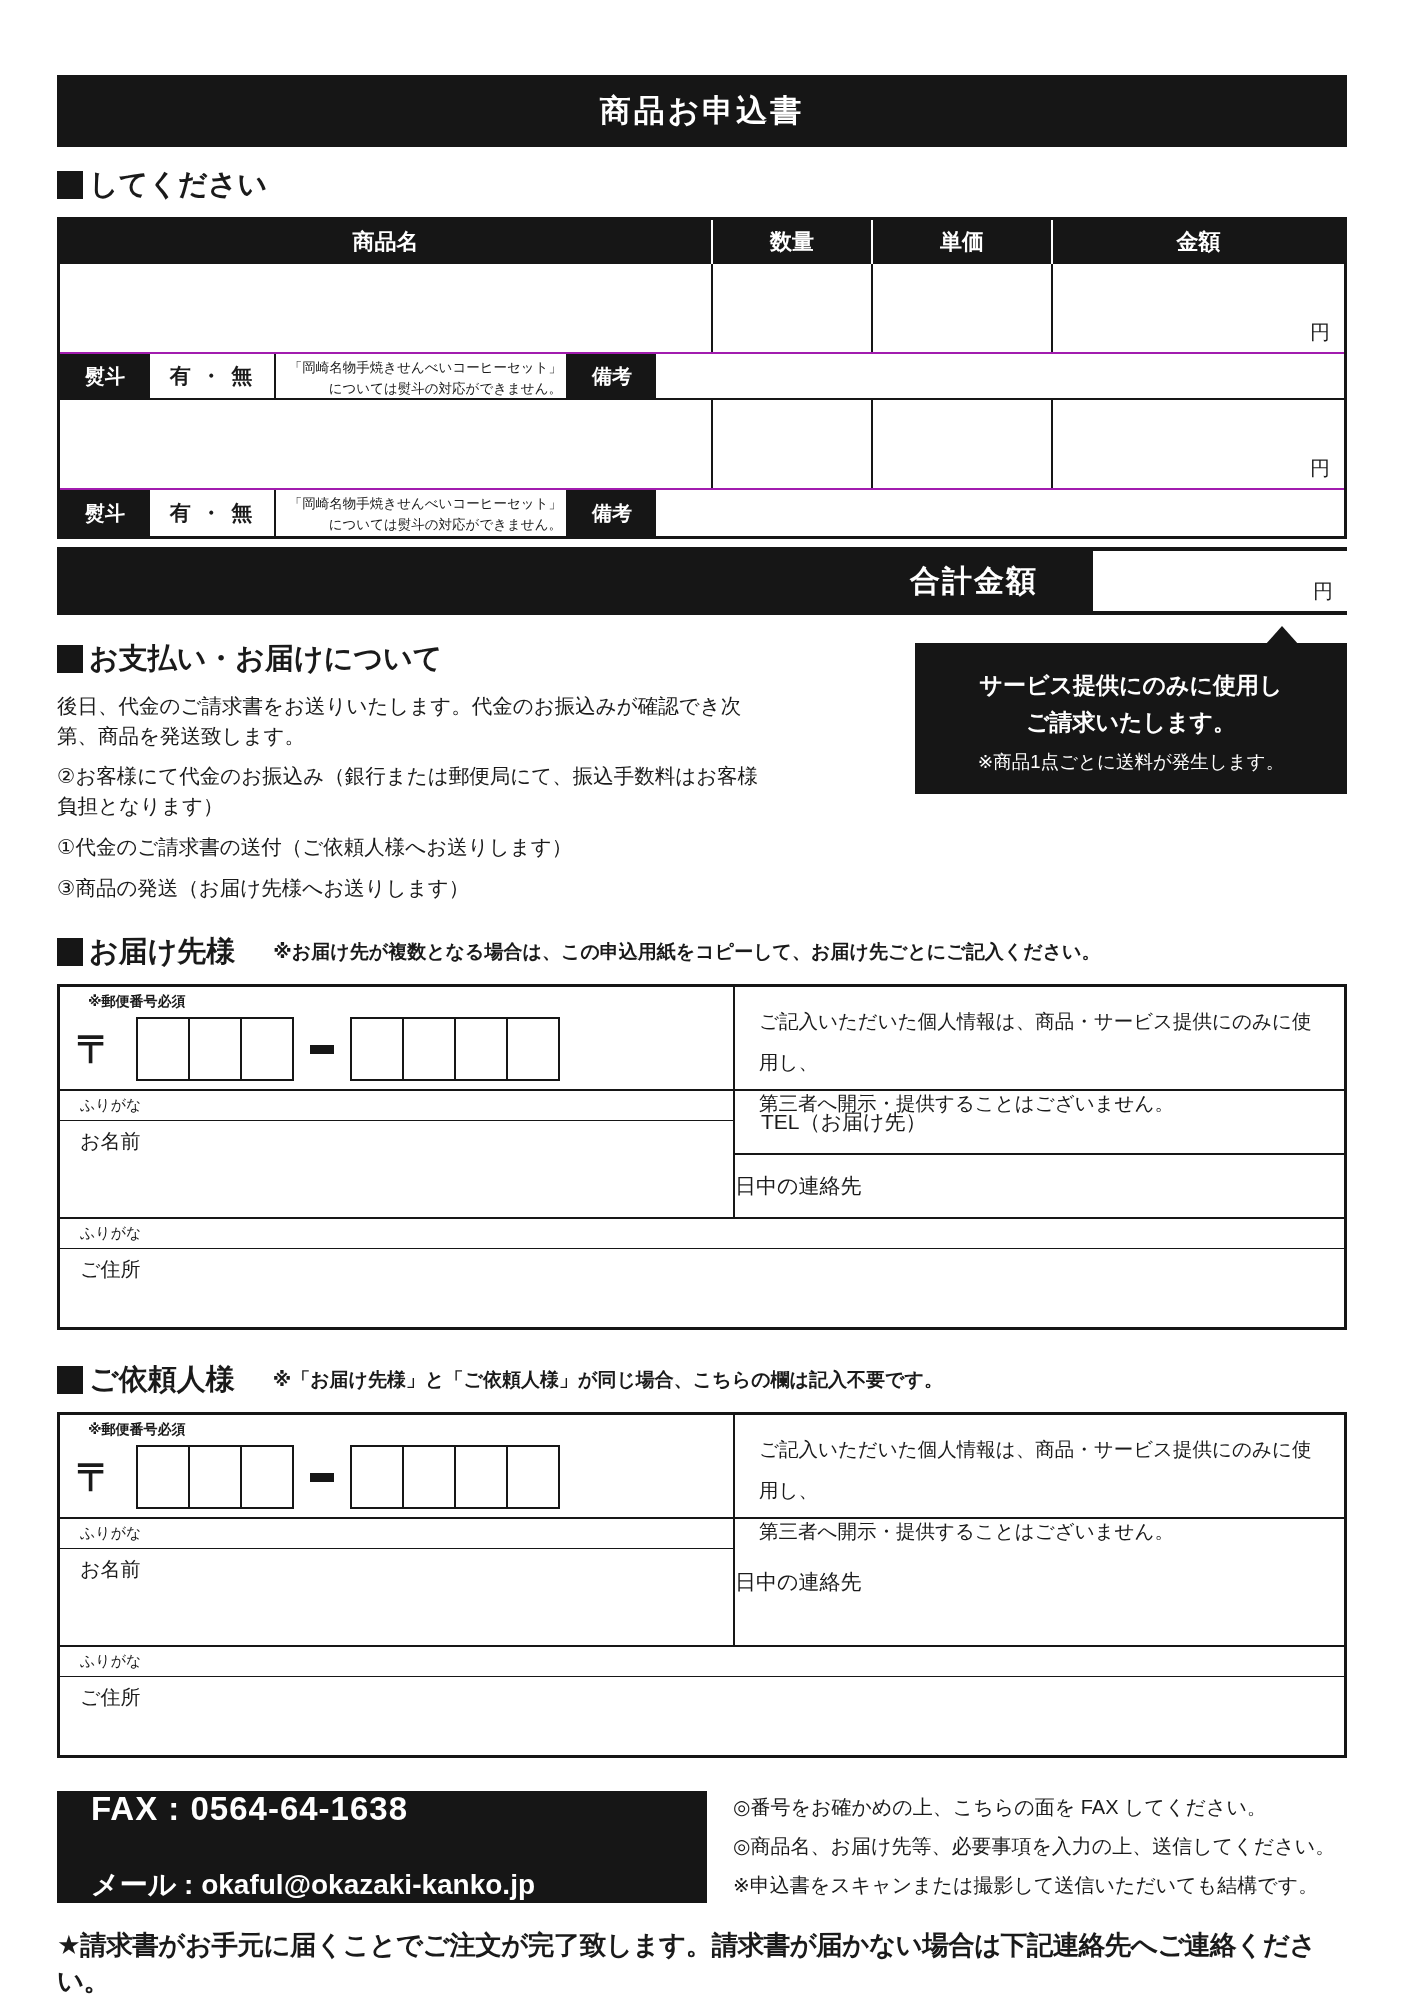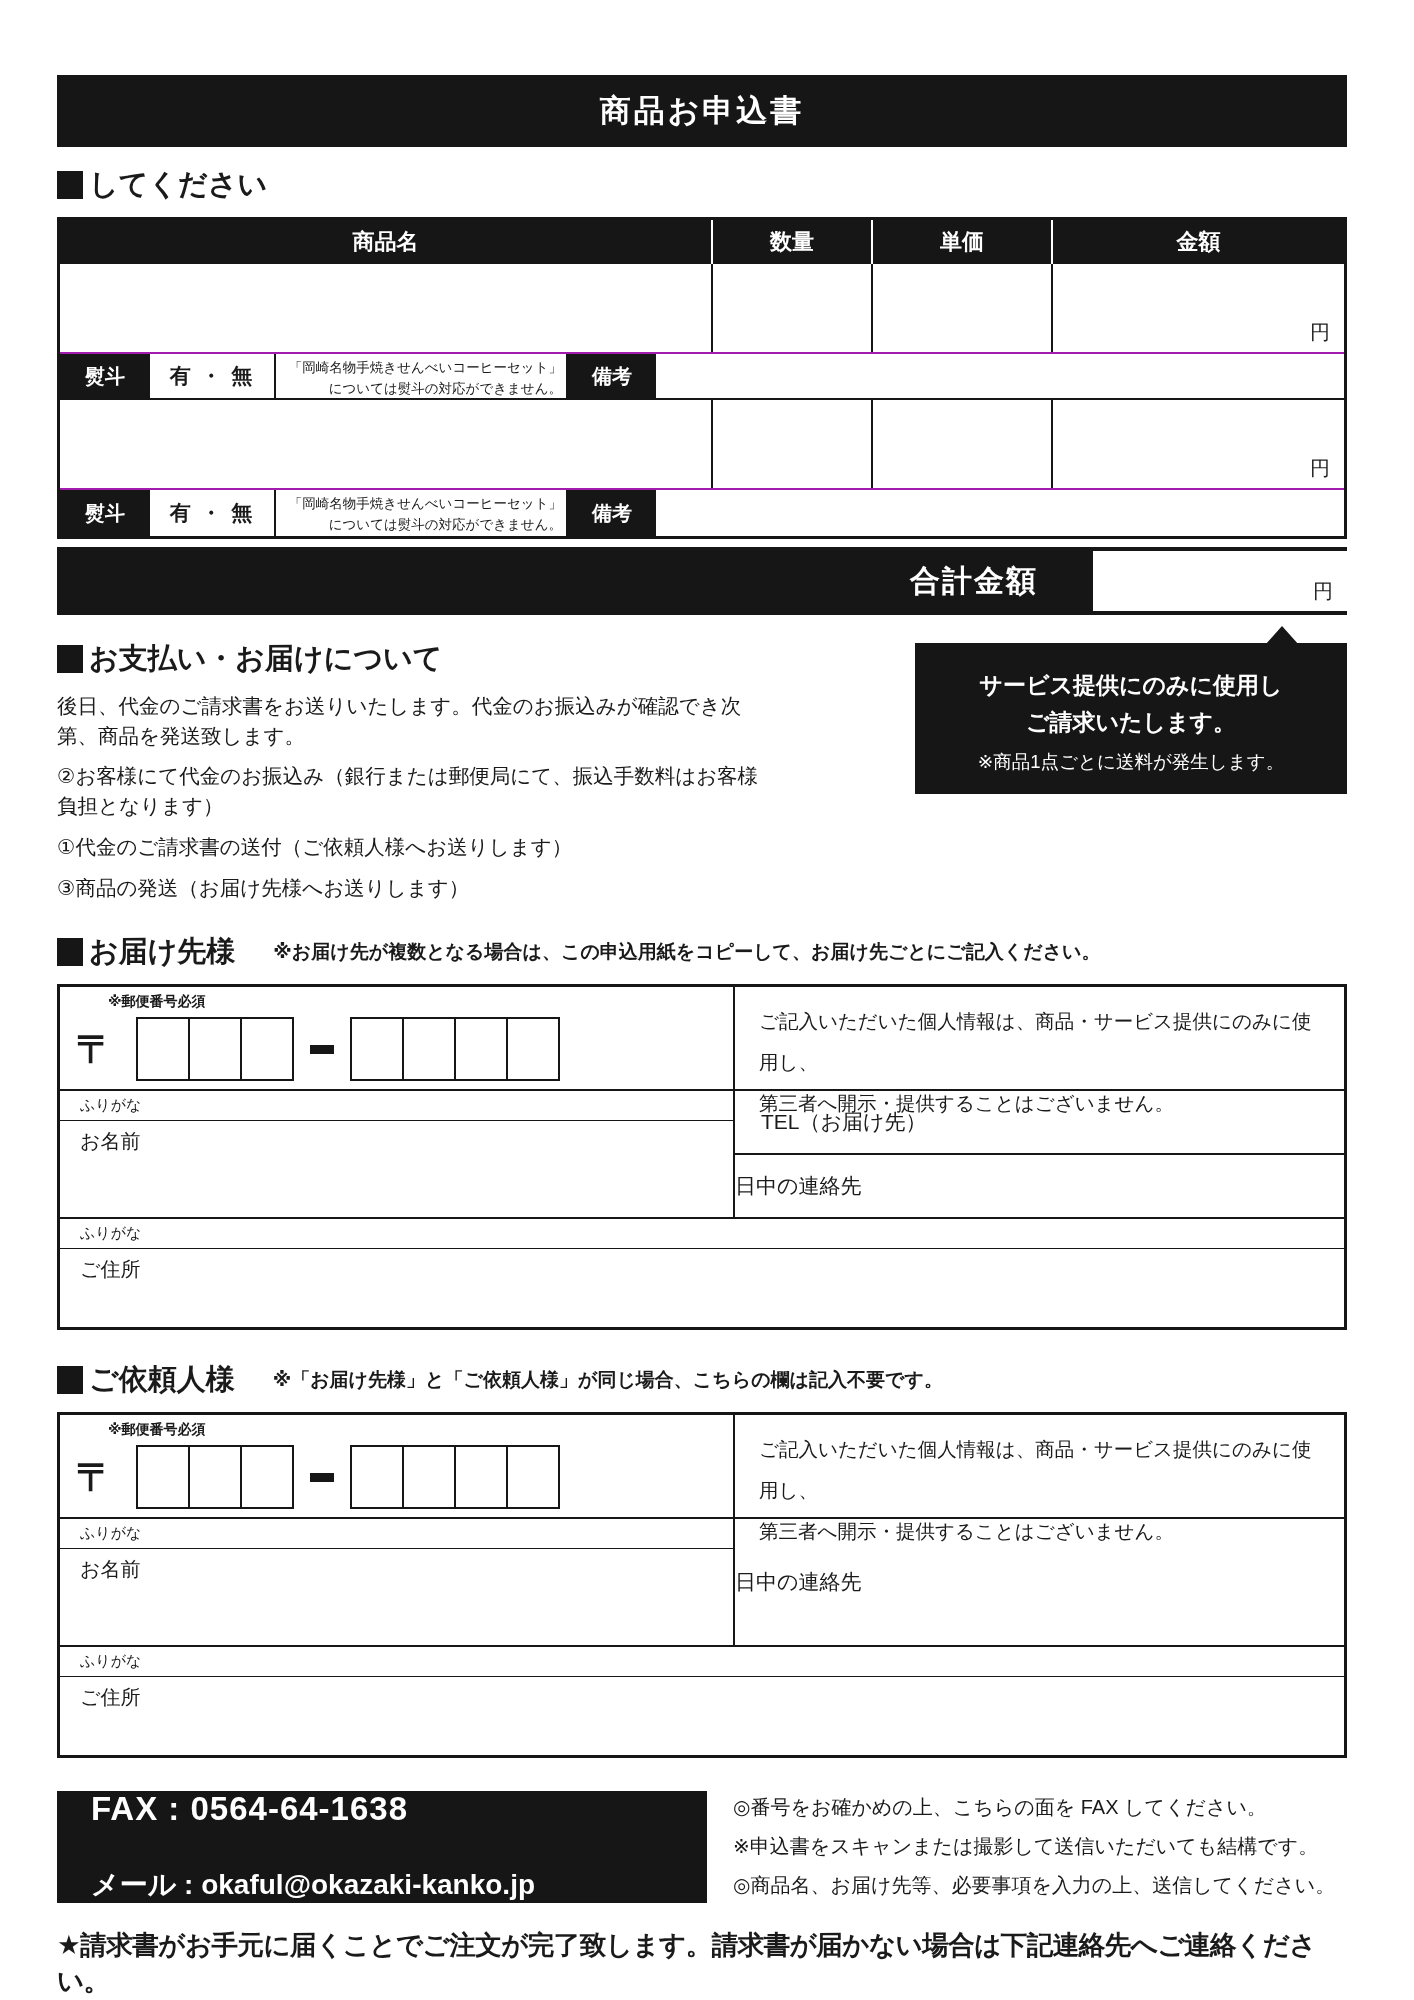--- a/index.html
+++ b/index.html
@@ -64,21 +64,21 @@
   .callout-arrow { position: absolute; top: -17px; right: 48px; width: 0; height: 0;
     border-left: 17px solid transparent; border-right: 17px solid transparent; border-bottom: 19px solid #161616; }
   .callout-line { font-size: 23px; font-weight: bold; line-height: 1.6; }
   .callout-note { font-size: 18.5px; margin-top: 8px; }
 
   
   .box-heading { margin-top: 30px; }
   .info-box { margin-top: 12px; border: 3px solid #161616; background: #fff; }
   .ib-row1 { display: flex; height: 104px; border-bottom: 2px solid #161616; }
   .postal-cell { width: 675px; border-right: 2px solid #161616; position: relative; }
-  .postal-required { position: absolute; top: 6px; left: 48px; font-size: 14px; font-weight: bold; }
+  .postal-required { position: absolute; top: 6px; left: 28px; font-size: 14px; font-weight: bold; }
   .postal-line { position: absolute; top: 30px; left: 16px; display: flex; align-items: center; }
   .postal-mark { font-size: 38px; font-weight: bold; margin-right: 22px; }
   .postal-boxes { display: flex; }
   .pbox { width: 54px; height: 64px; border: 2px solid #161616; background: #fff; }
   .pbox + .pbox { margin-left: -2px; }
   .postal-dash { width: 24px; height: 9px; background: #161616; margin: 0 16px; }
   .privacy-cell { flex: 1; padding: 14px 14px 0 24px; font-size: 19.5px; line-height: 2.1; }
   .ib-row2 { display: flex; height: 128px; border-bottom: 2px solid #161616; }
   .ib-left { width: 675px; border-right: 2px solid #161616; display: flex; flex-direction: column; }
   .furigana-mini { height: 30px; border-bottom: 1px solid #161616; display: flex; align-items: center; padding-left: 20px; font-size: 15px; }
@@ -277,20 +277,20 @@
     <div class="address-cell">ご住所</div>
   </div>
 
   <div class="send-row">
     <div class="fax-box">
       <div class="fax-line">FAX : 0564-64-1638</div>
       <div class="mail-line">メール : okaful@okazaki-kanko.jp</div>
     </div>
     <div class="send-notes">
       <div>◎番号をお確かめの上、こちらの面を FAX してください。</div>
+      <div>◎商品名、お届け先等、必要事項を入力の上、送信してください。</div>
       <div>※申込書をスキャンまたは撮影して送信いただいても結構です。</div>
-      <div>◎商品名、お届け先等、必要事項を入力の上、送信してください。</div>
     </div>
   </div>
 
   <div class="invoice-note">★請求書がお手元に届くことでご注文が完了致します。請求書が届かない場合は下記連絡先へご連絡ください。</div>
 
 </div>
 
 </body></html>

